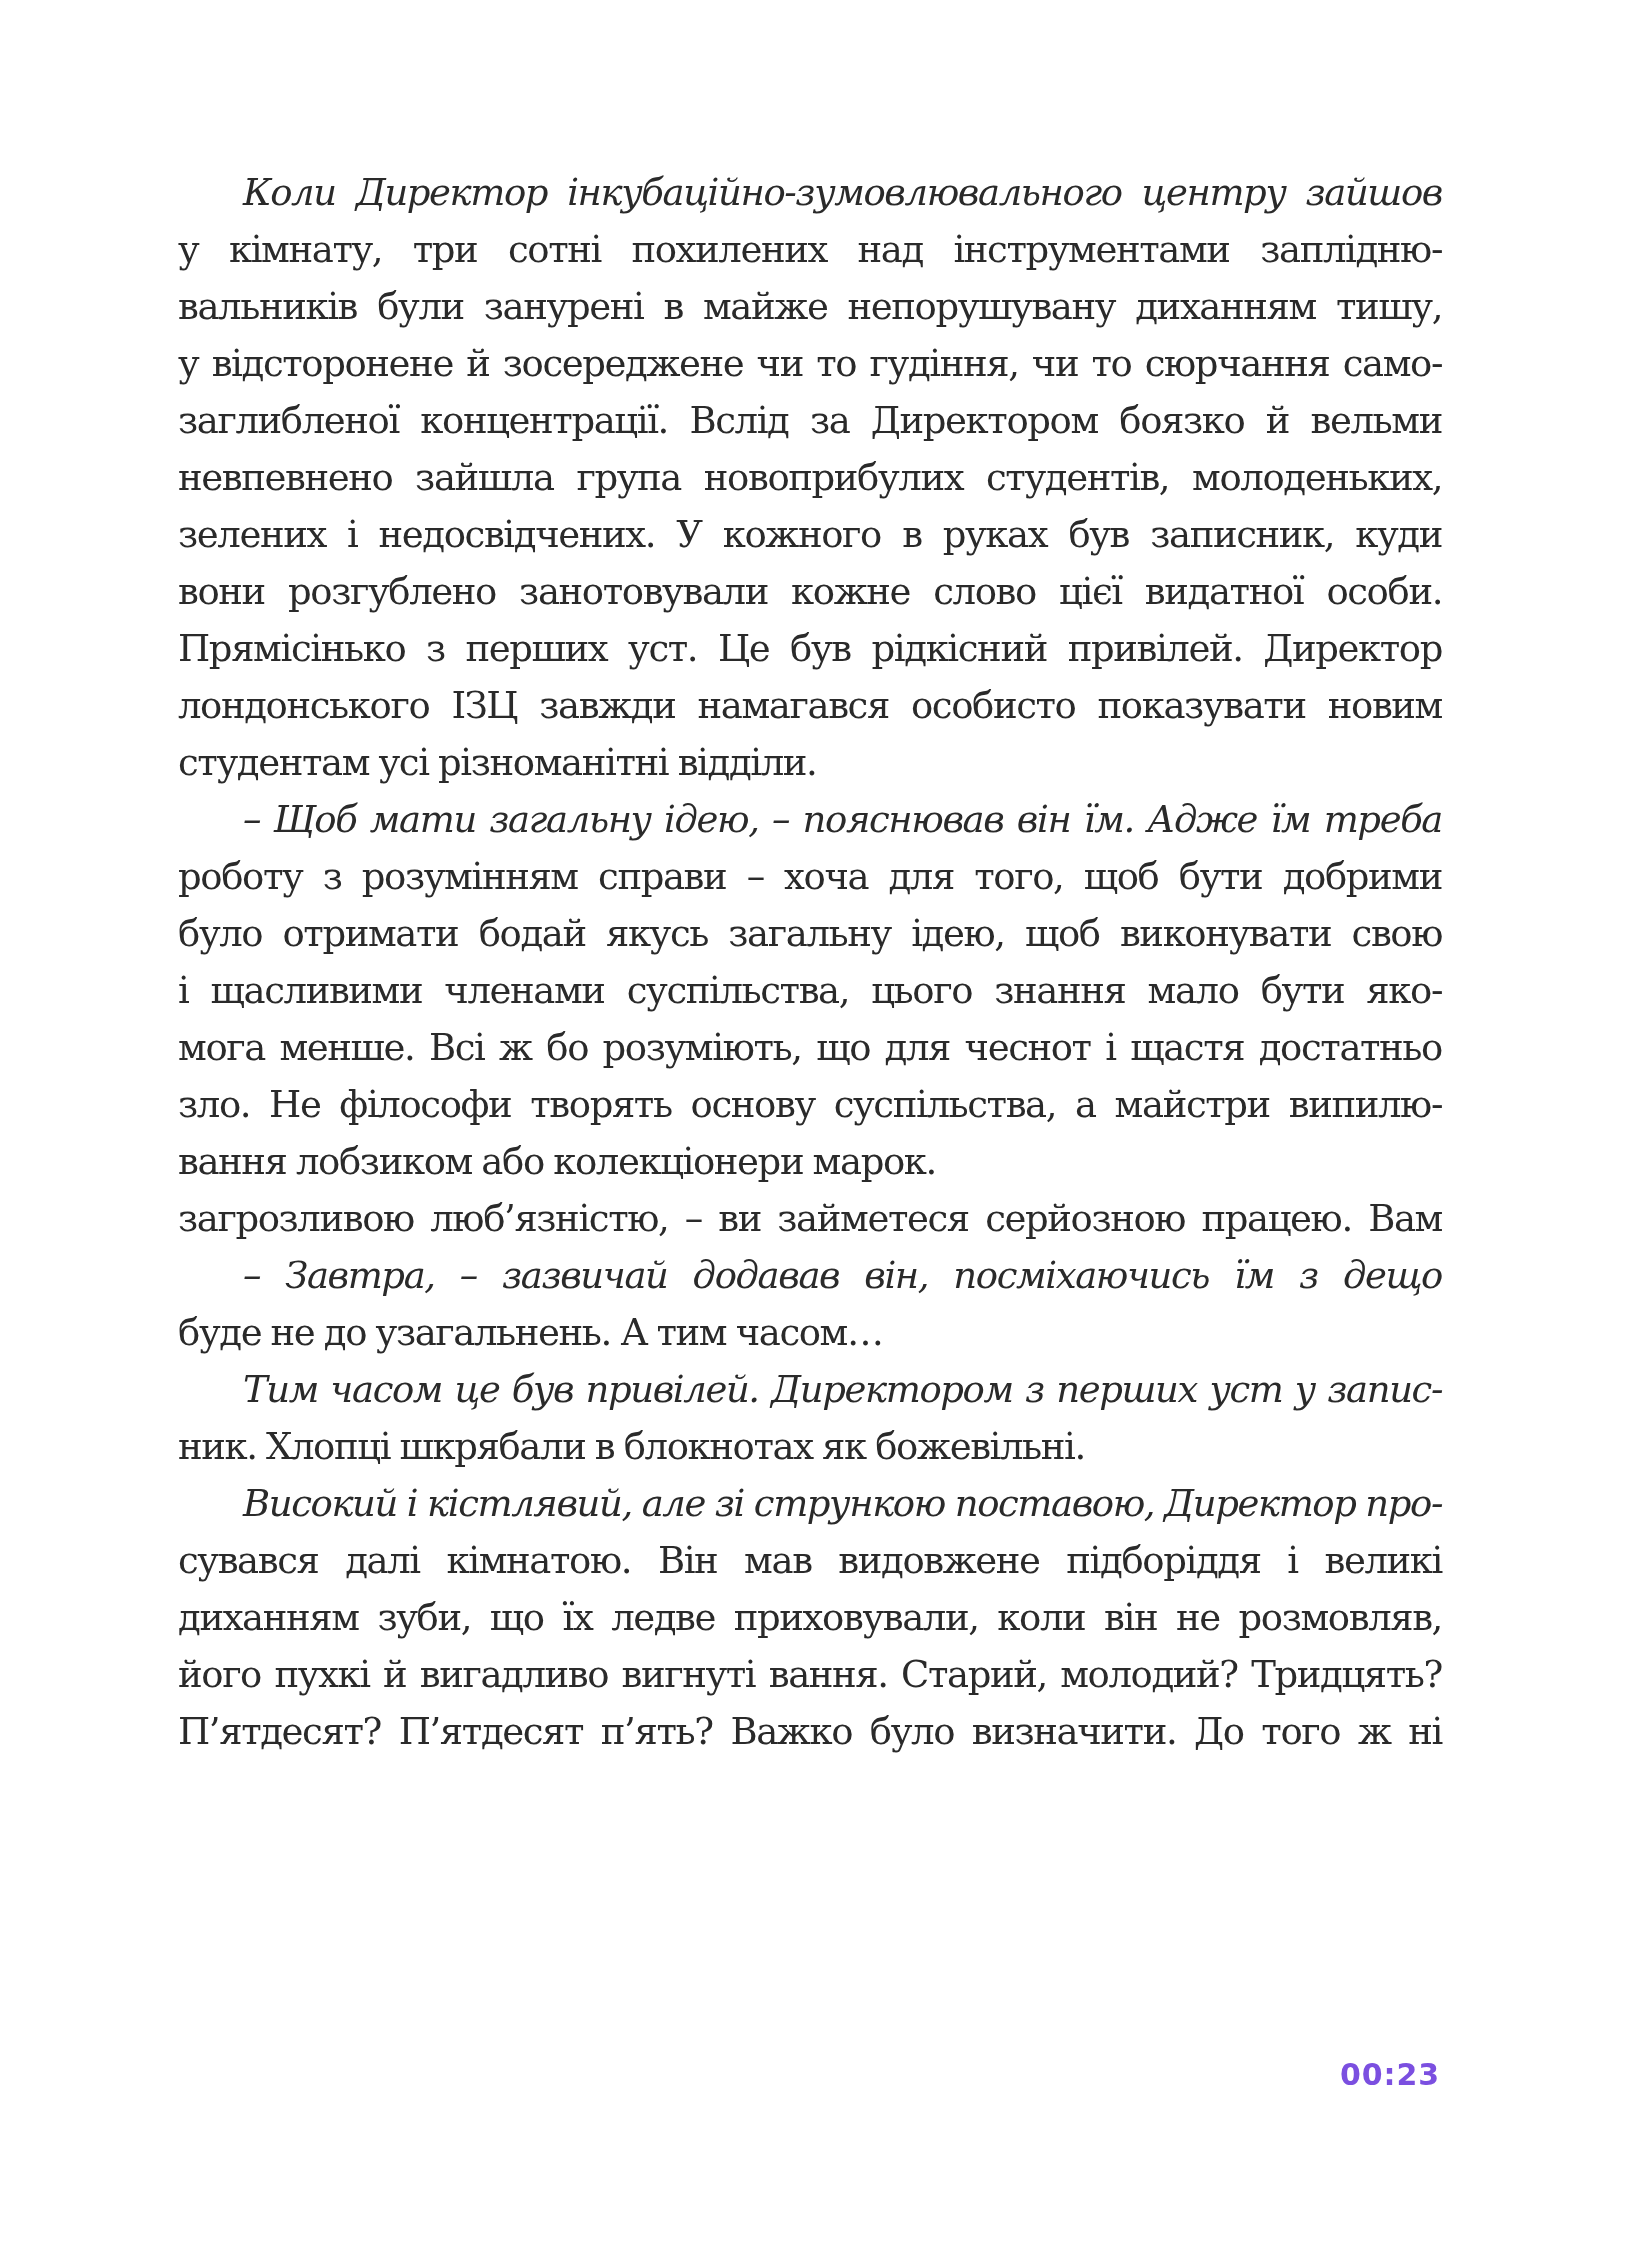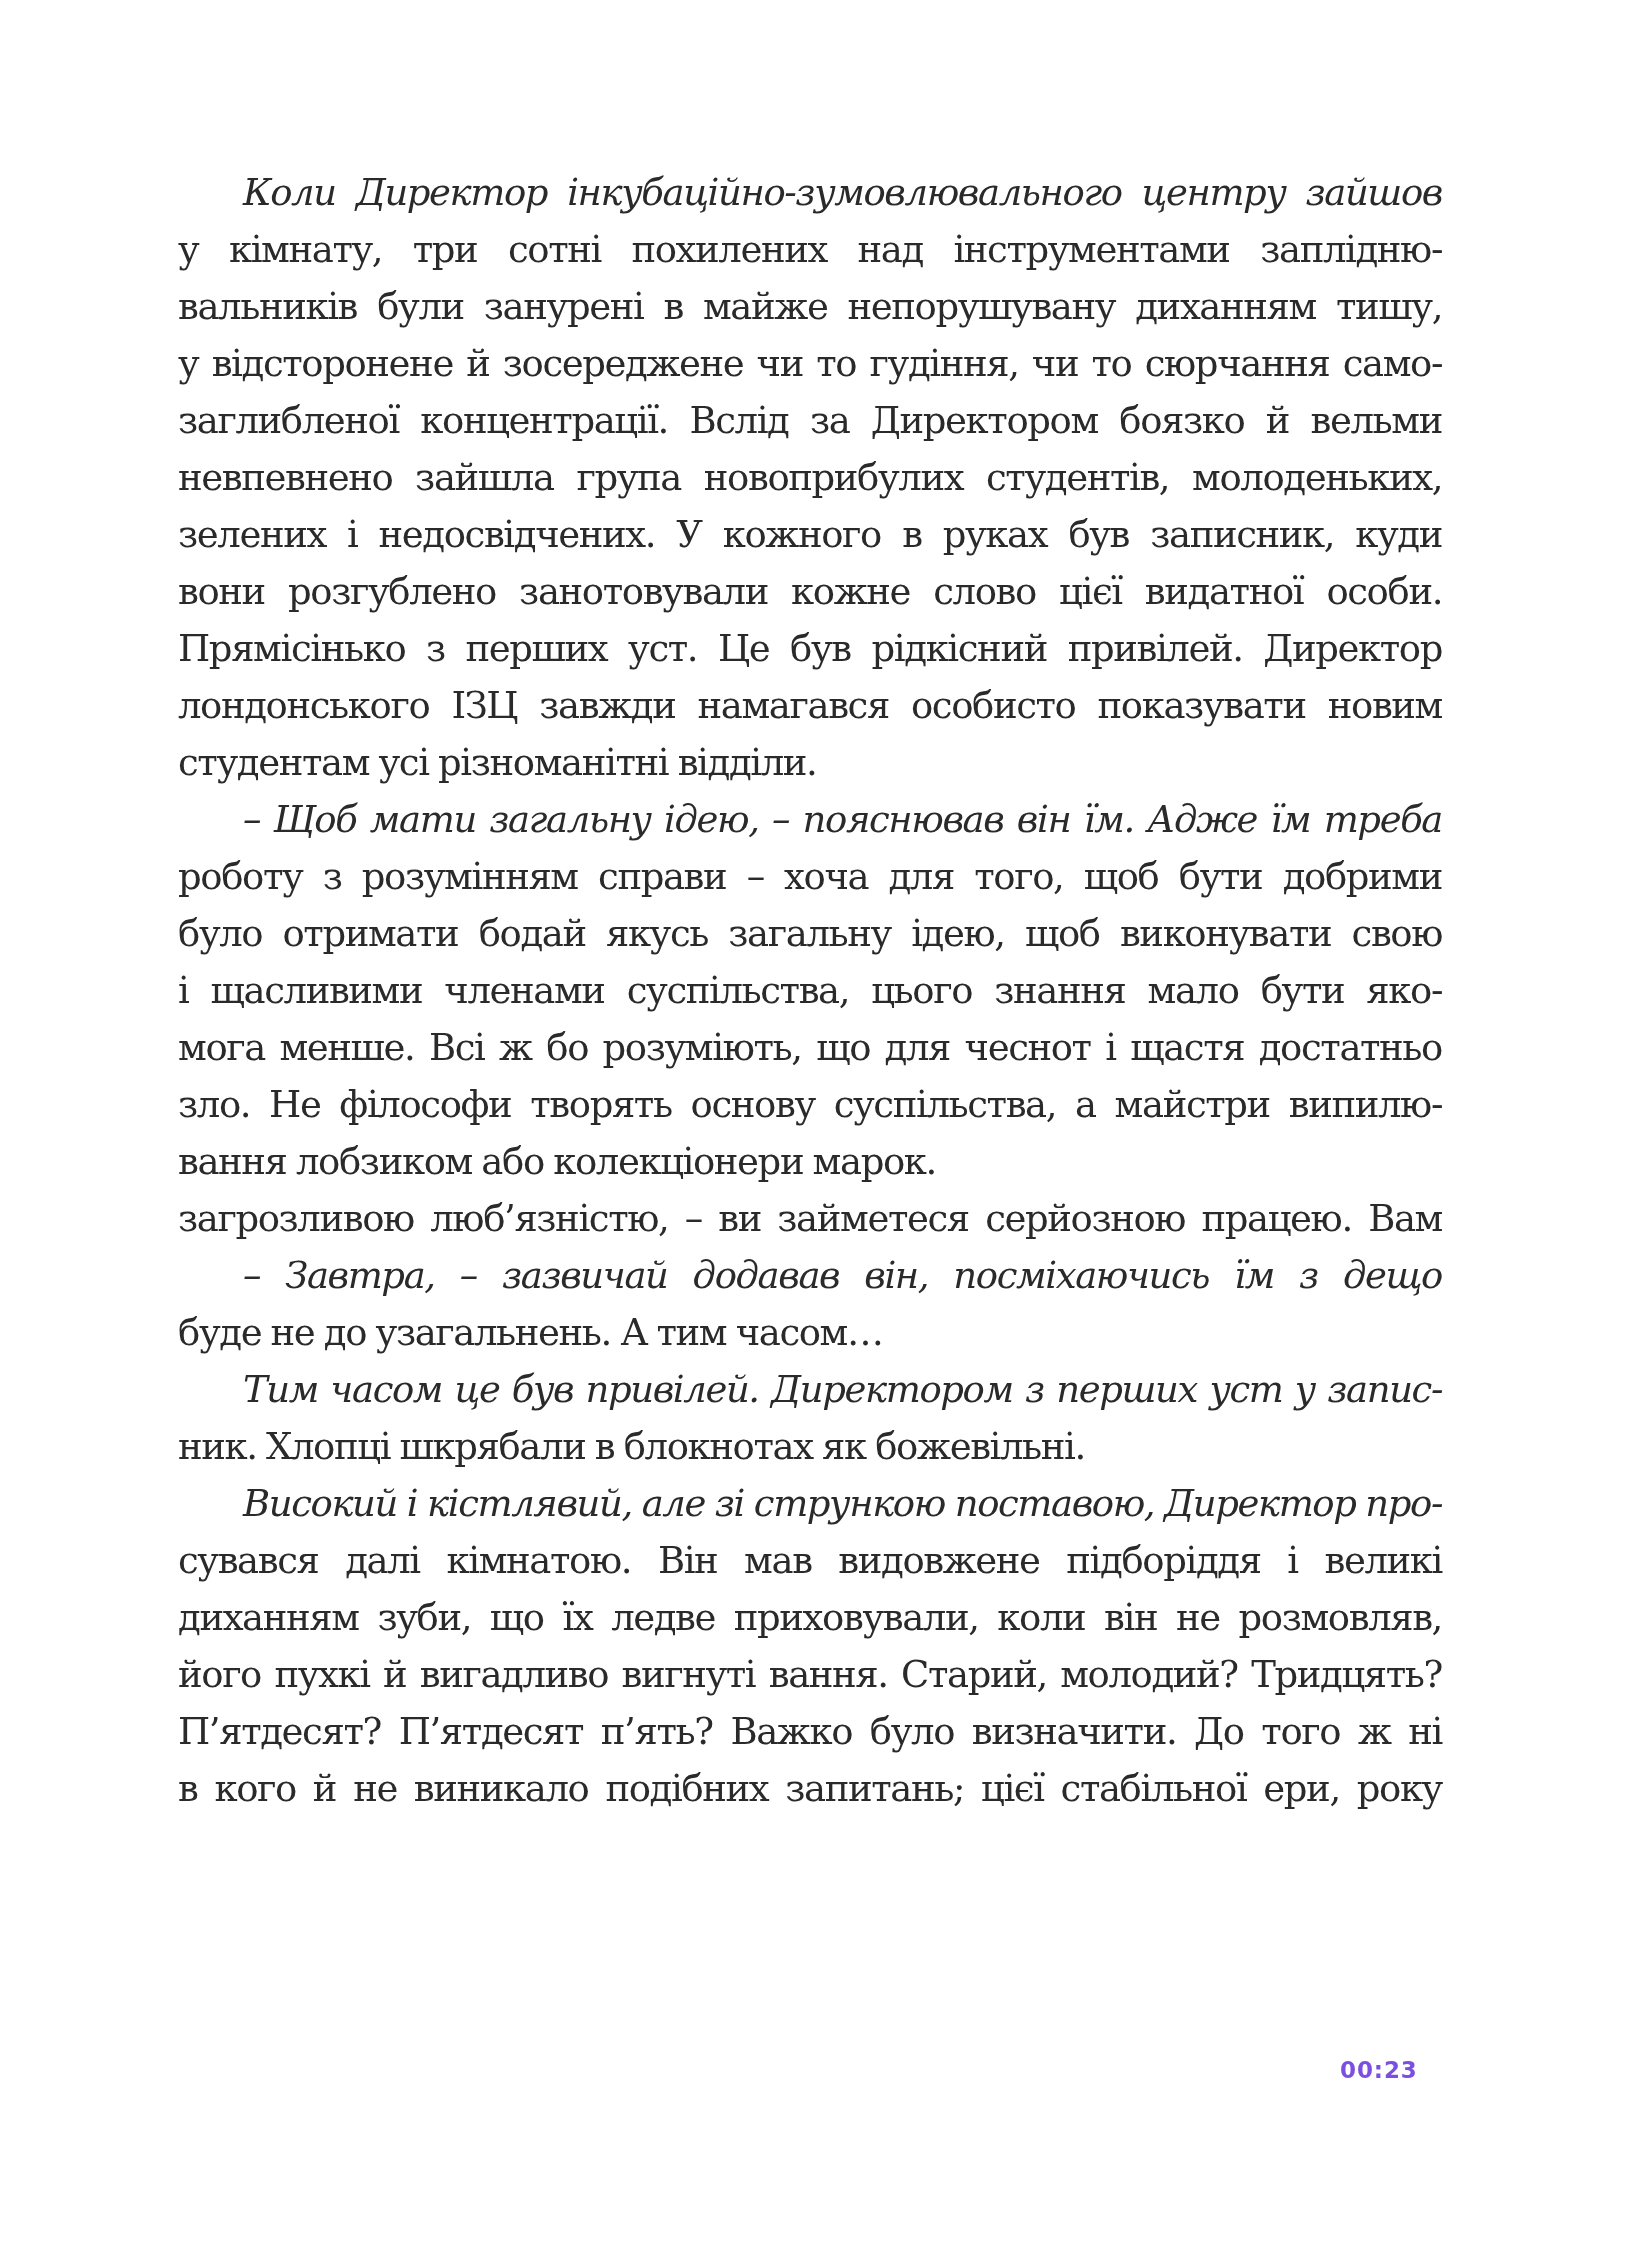--- a/index.html
+++ b/index.html
@@ -39,21 +39,21 @@
     .line.indent {
       padding-left: 65px;
       font-style: italic;
     }
     .timer {
       position: absolute;
       left: 1340px;
       top: 2057px;
       font-family: "DejaVu Sans", "Liberation Sans", sans-serif;
       font-weight: bold;
-      font-size: 23px;
+      font-size: 30px;
       letter-spacing: 0.9px;
       color: #7b4fe0;
     }
   </style>
 </head>
 <body>
 
 <div class="page" id="page">
     <span class="line indent">Коли Директор інкубаційно-зумовлювального центру зайшов</span>
     <span class="line">у кімнату, три сотні похилених над інструментами заплідню-</span>
@@ -76,17 +76,16 @@
     <span class="line">загрозливою люб’язністю, – ви займетеся серйозною працею. Вам</span>
     <span class="line indent">– Завтра, – зазвичай додавав він, посміхаючись їм з дещо</span>
     <span class="line last">буде не до узагальнень. А тим часом…</span>
     <span class="line indent">Тим часом це був привілей. Директором з перших уст у запис-</span>
     <span class="line last">ник. Хлопці шкрябали в блокнотах як божевільні.</span>
     <span class="line indent">Високий і кістлявий, але зі стрункою поставою, Директор про-</span>
     <span class="line">сувався далі кімнатою. Він мав видовжене підборіддя і великі</span>
     <span class="line">диханням зуби, що їх ледве приховували, коли він не розмовляв,</span>
     <span class="line">його пухкі й вигадливо вигнуті вання. Старий, молодий? Тридцять?</span>
     <span class="line">П’ятдесят? П’ятдесят п’ять? Важко було визначити. До того ж ні</span>
-    <span class="line">в кого й не виникало подібних запитань; цієї стабільної ери, року</span>
   </div>
 
 <div class="timer">00:23</div>
 
 
 </body></html>

